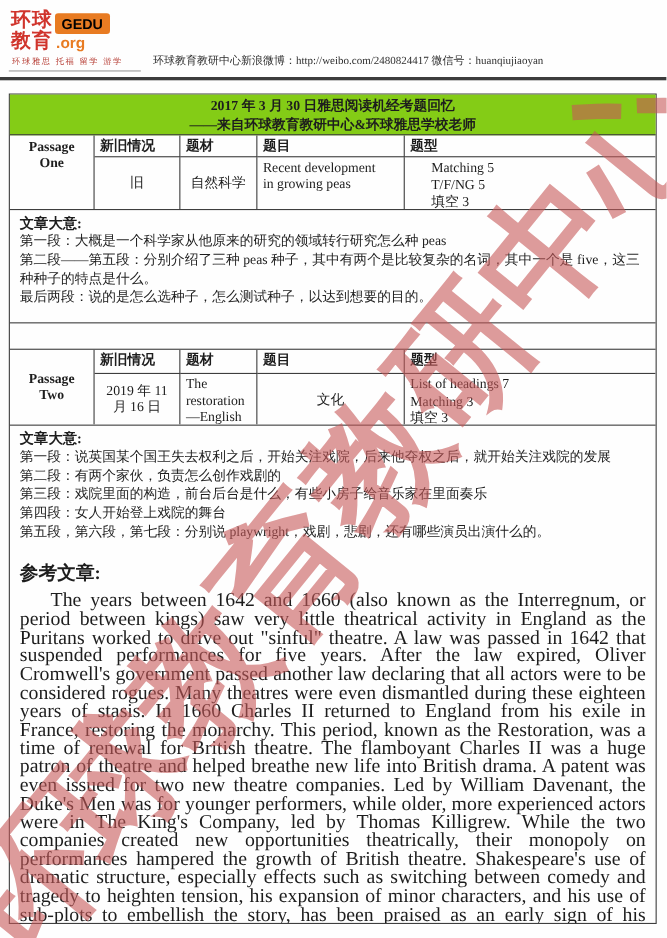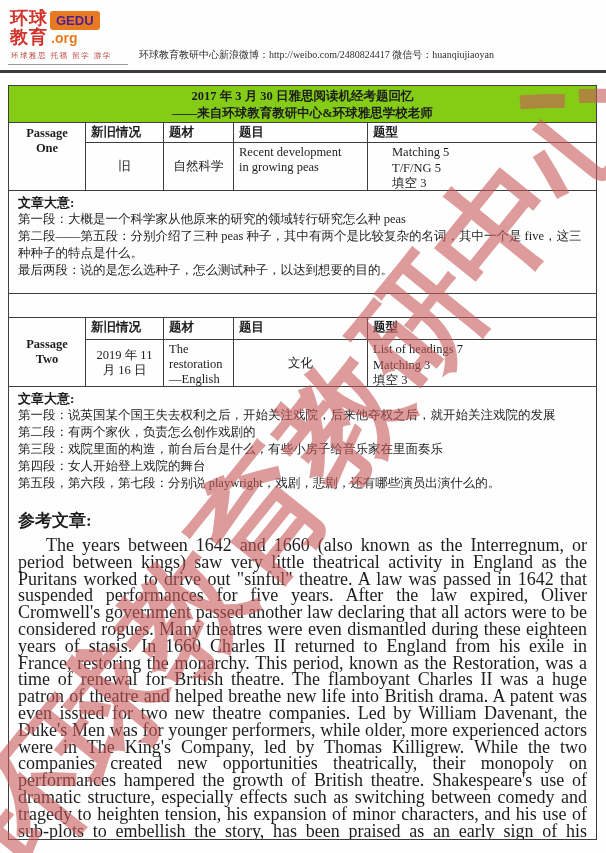--- a/index.html
+++ b/index.html
@@ -4,26 +4,26 @@
 <style>
   * { margin:0; padding:0; box-sizing:border-box; }
   html,body { background:#ffffff; }
   body { width:606px; height:853px; position:relative; overflow:hidden;
          font-family:"Liberation Serif","DejaVu Serif",serif; color:#1d1d1d; }
 
   .page { position:absolute; inset:0; background:#fefefe; }
 
   
   .hdr { position:absolute; left:0; top:0; width:606px; height:85px; }
-  .logo { position:absolute; left:10px; top:9px; display:flex; align-items:center;
+  .logo { position:absolute; left:10px; top:9px; display:flex; align-items:flex-end;
           font-family:"Liberation Sans","DejaVu Sans",sans-serif; }
   .logo-cn { display:flex; flex-direction:column; font-weight:bold; font-size:18px;
              line-height:19px; color:#d0342c; letter-spacing:1px; }
   .logo-right { display:flex; flex-direction:column; margin-left:2px; }
-  .gedu-box { background:#e87b22; color:#4c1d95; font-weight:bold; font-size:13px;
+  .gedu-box { background:#e87b22; color:#000000; font-weight:bold; font-size:13px;
               line-height:13px; padding:3px 6px; border-radius:3px; }
   .org-txt { color:#e87b22; font-weight:bold; font-size:14px; line-height:16px; padding-left:1px; }
   .tagline { position:absolute; left:11px; top:51px; font-size:7.5px; letter-spacing:1.5px;
              color:#b8423a; font-family:"Liberation Sans","DejaVu Sans",sans-serif;text-align:center; }
   .tagline-rule { position:absolute; left:8px; top:64px; width:120px; height:1px; background:#9a9a9a; }
   .weibo { position:absolute; left:139px; top:48px; font-size:10px; color:#2e2e2e; }
   .hdr-rule { position:absolute; left:0; top:70px; width:606px; height:3px; background:#3c3c3c; }
 
   
   .doc-box { position:absolute; left:8px; top:85px; width:589px; height:755px;

